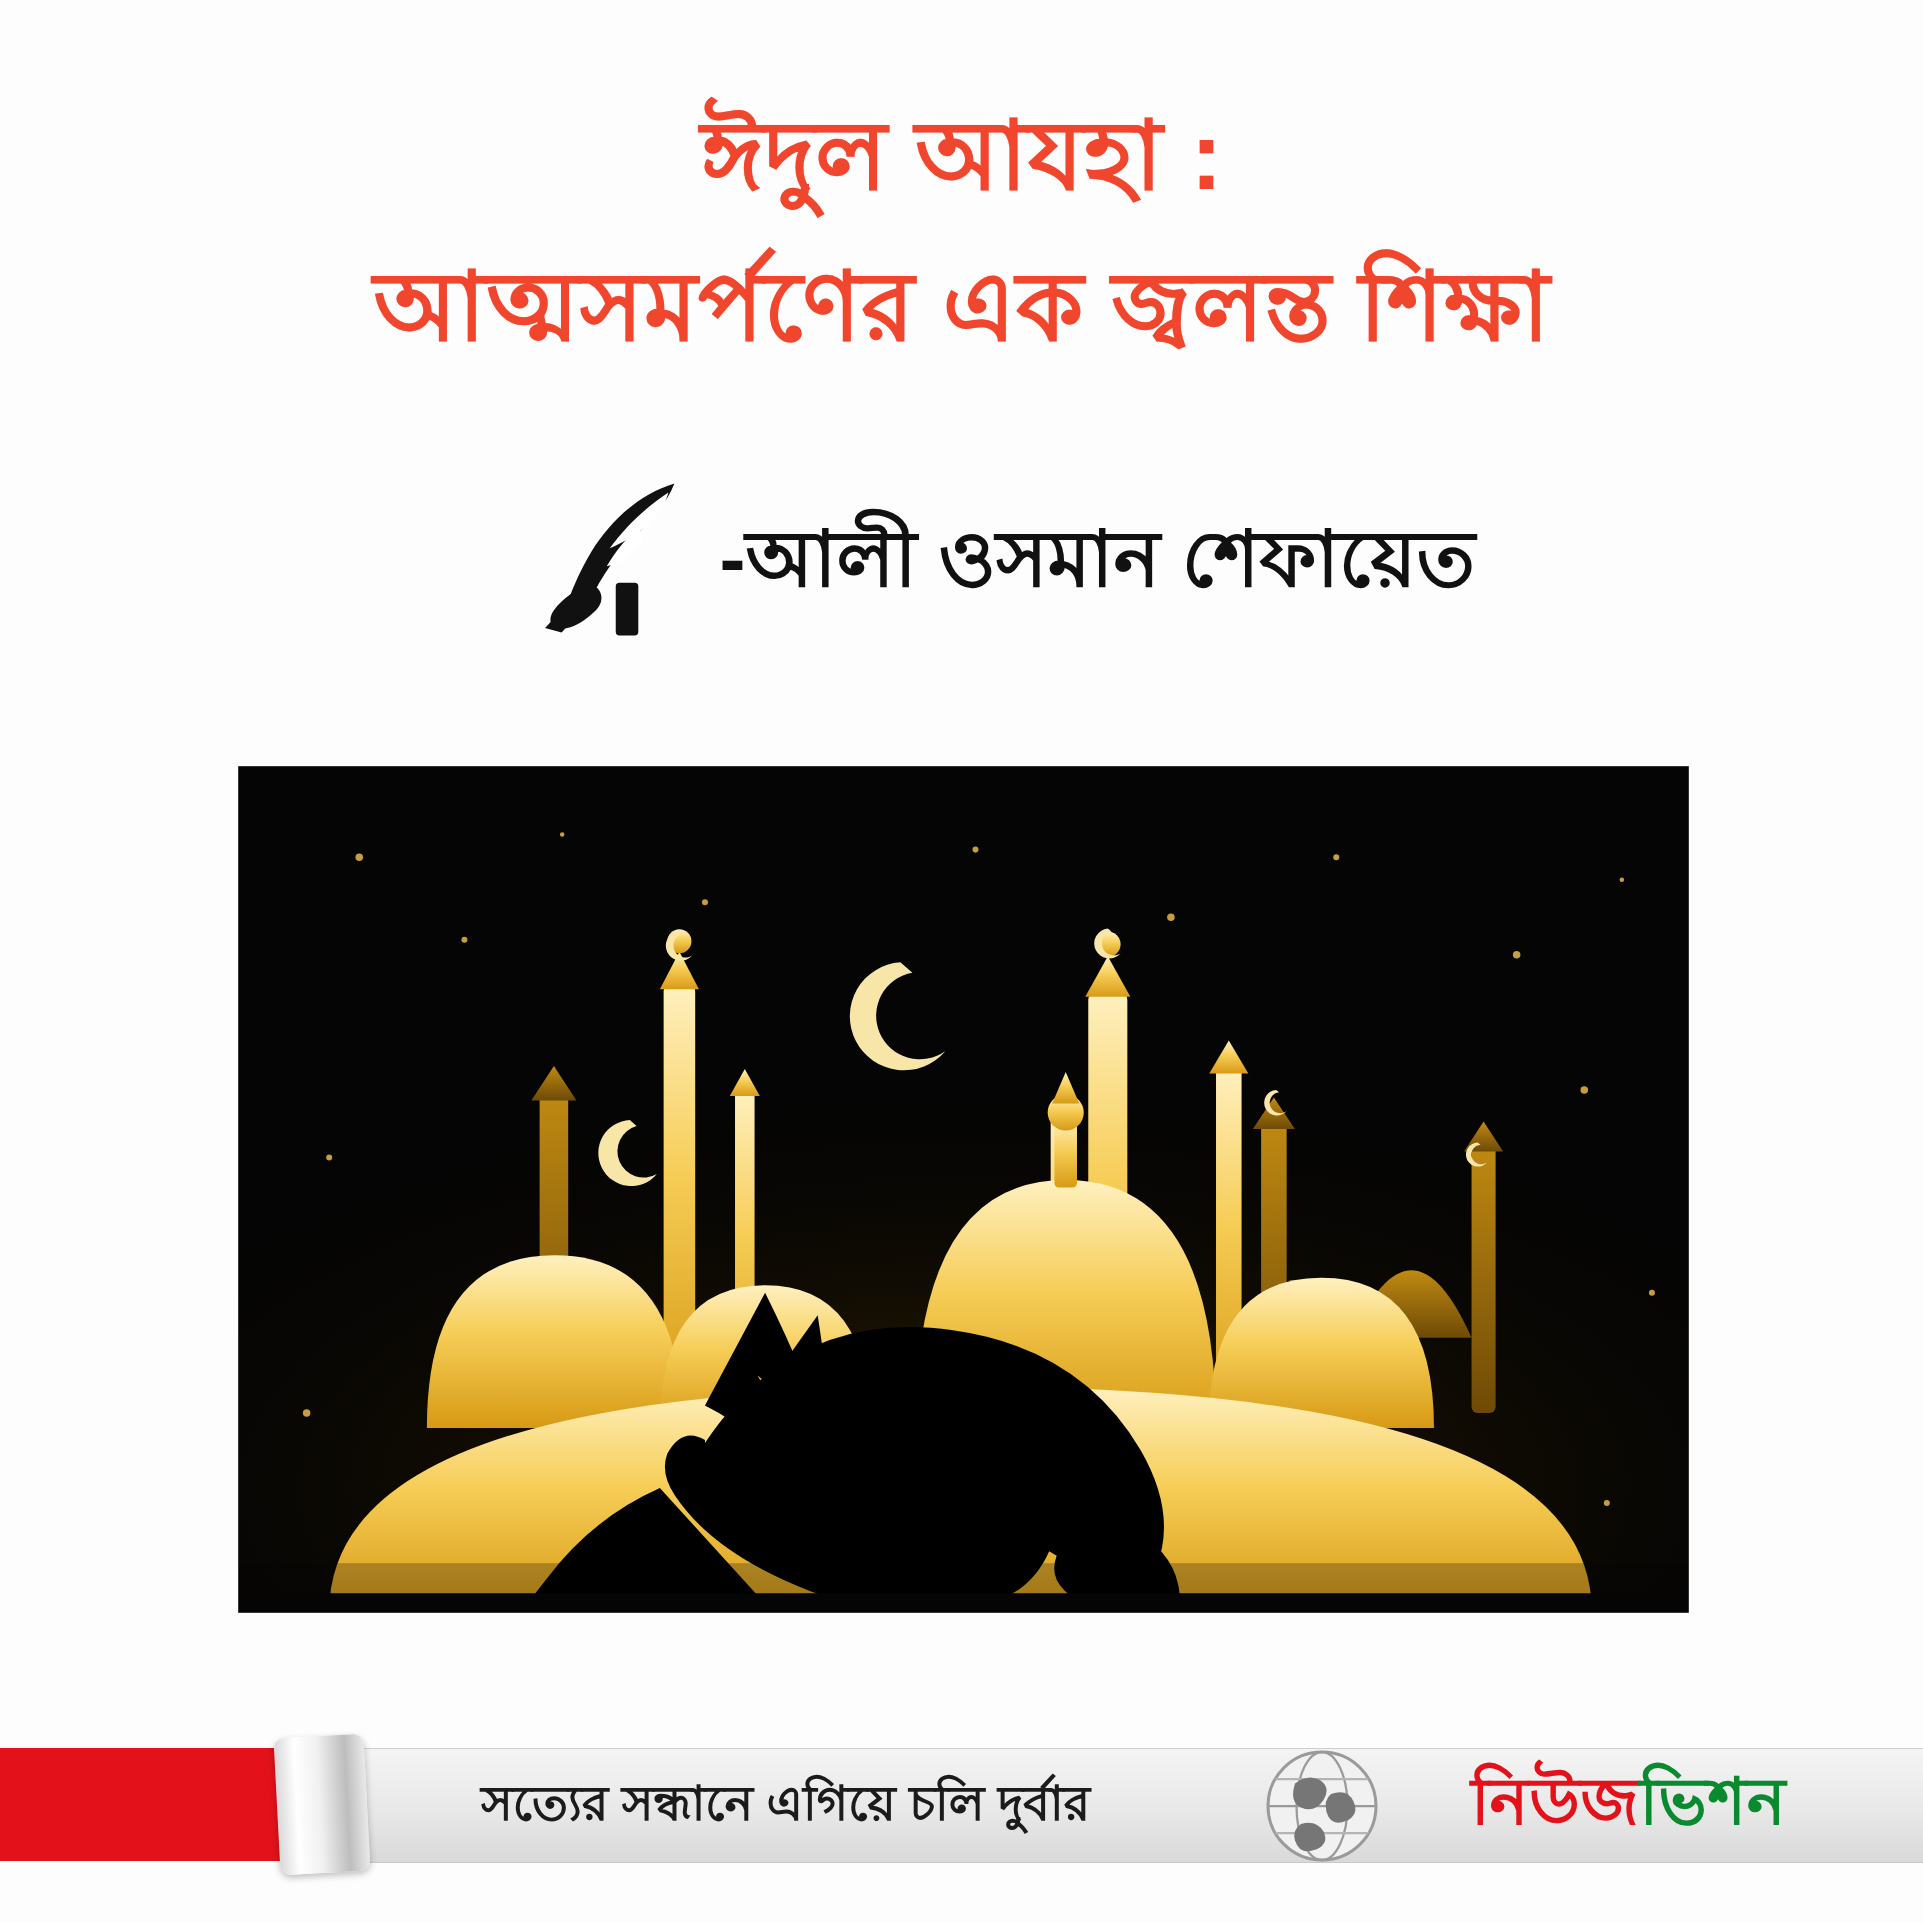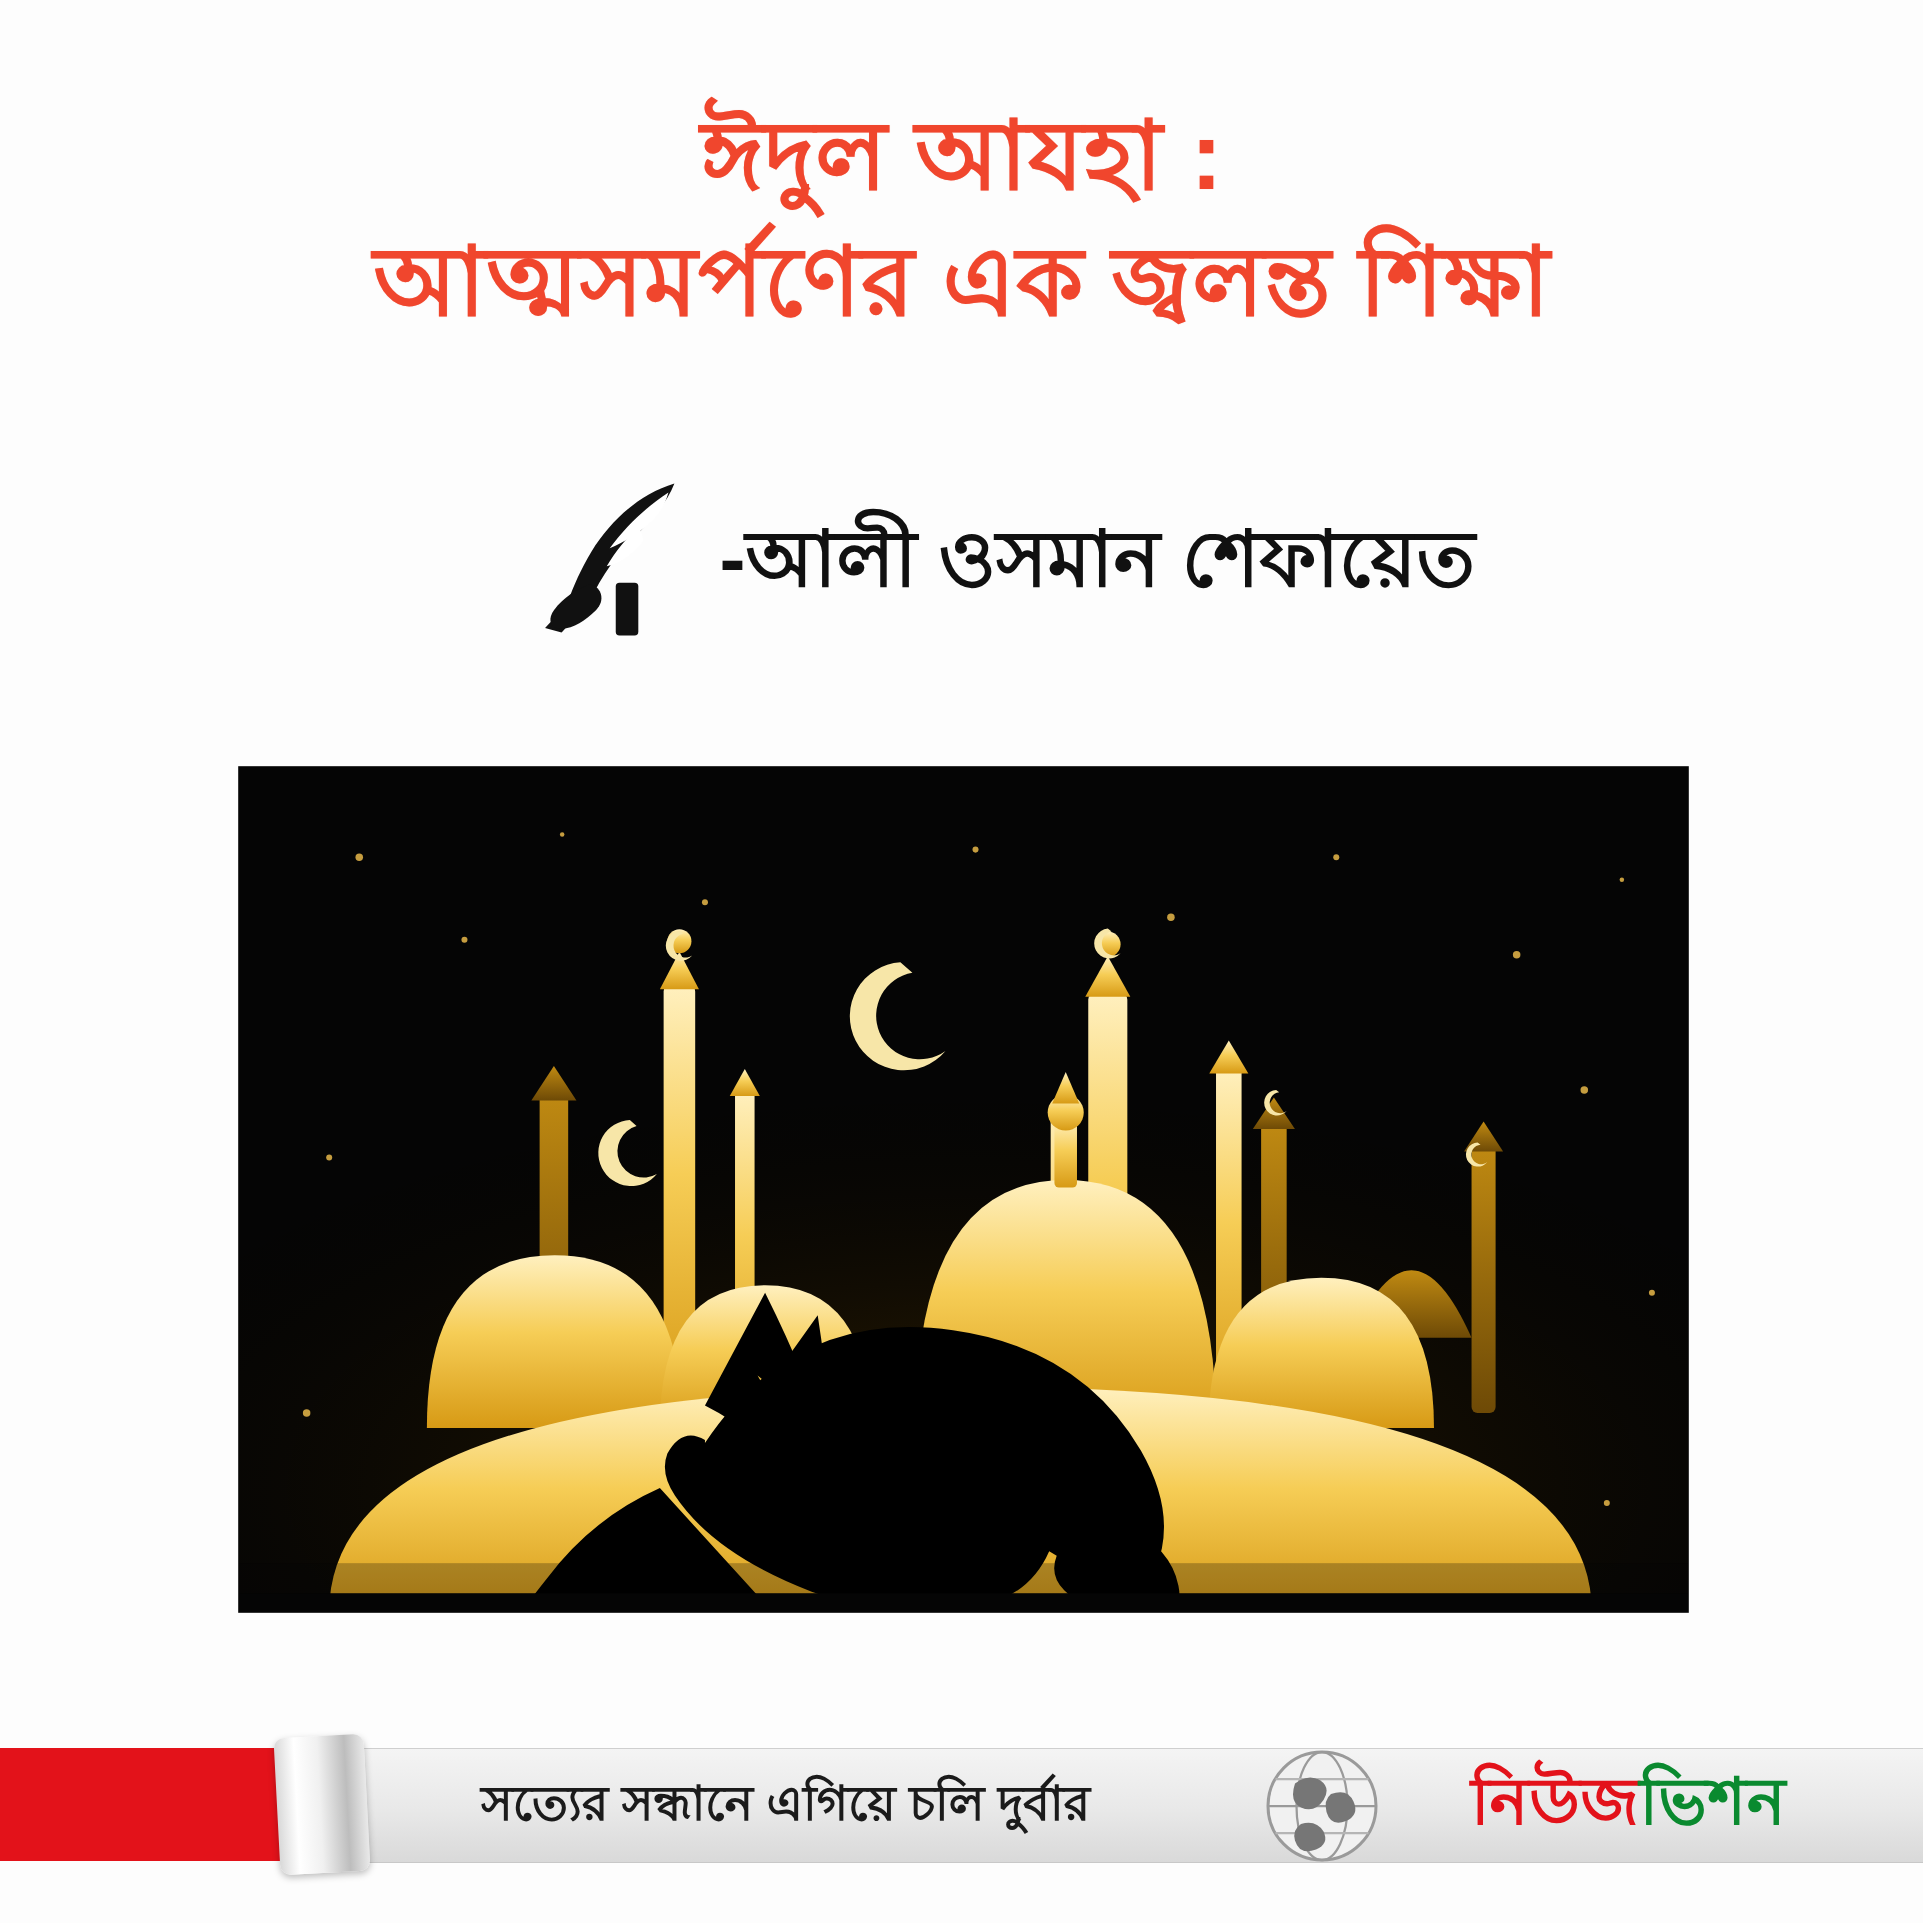--- a/index.html
+++ b/index.html
@@ -37,21 +37,21 @@
     letter-spacing: 0.8px;
     line-height: 1.25;
     text-shadow: 0 0 0.8px rgba(240,70,45,0.4);
   }
   .title-line-1 {
     font-size: 96px;
     margin-top: 6px;
   }
   .title-line-2 {
     font-size: 96px;
-    margin-top: 6px;
+    margin-top: 31px;
     text-align: center;
   }
 
   
   .author-row {
     position: absolute;
     top: 473px;
     left: 0;
     width: 1924px;
     display: flex;

